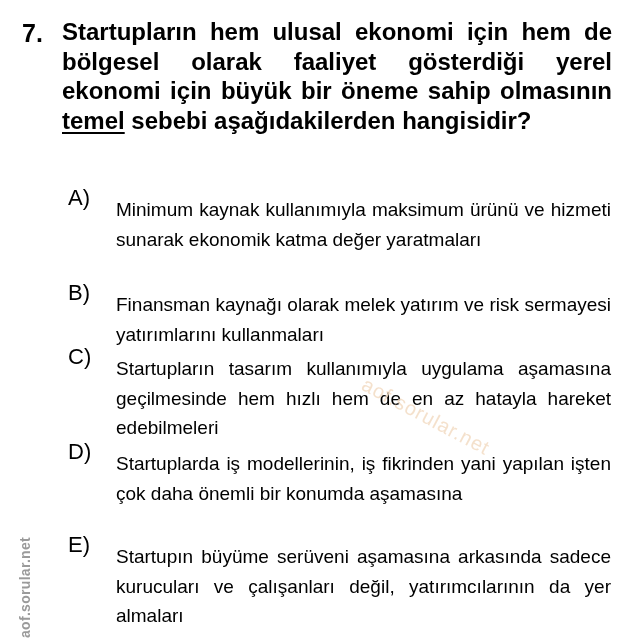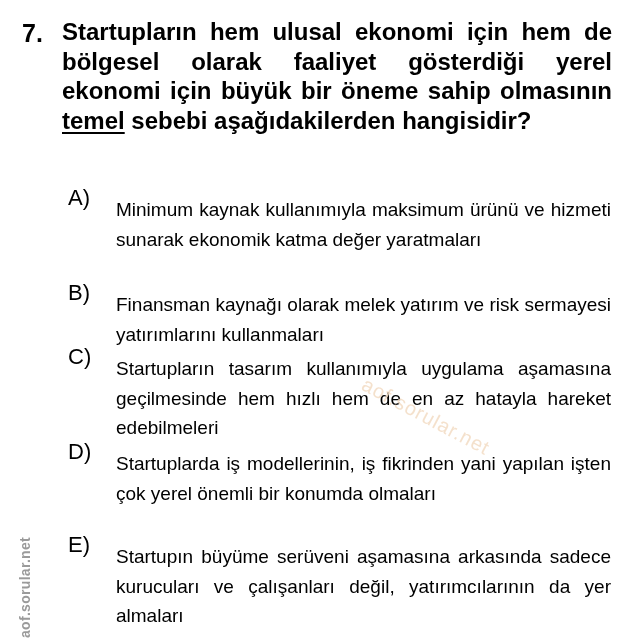--- a/index.html
+++ b/index.html
@@ -26,21 +26,21 @@
 <div class="opt" style="top:282px">
   <span class="lbl">B)</span>
   <span class="txt">Finansman kaynağı olarak  melek yatırım ve risk sermayesi yatırımlarını kullanmaları</span>
 </div>
 <div class="opt" style="top:346px">
   <span class="lbl">C)</span>
   <span class="txt">Startupların tasarım kullanımıyla uygulama aşamasına geçilmesinde hem hızlı hem de en az hatayla hareket edebilmeleri</span>
 </div>
 <div class="opt" style="top:441px">
   <span class="lbl">D)</span>
-  <span class="txt">Startuplarda iş modellerinin, iş fikrinden yani yapılan işten çok yerel önemli bir konumda olmaları</span>
+  <span class="txt">Startuplarda iş modellerinin, iş fikrinden yani yapılan işten çok daha önemli bir konumda aşamasına</span>
 </div>
 <div class="opt" style="top:534px">
   <span class="lbl">E)</span>
   <span class="txt">Startupın büyüme serüveni aşamasına arkasında sadece kurucuları ve çalışanları değil, yatırımcılarının da yer almaları</span>
 </div>
 
 <div class="wm-diag">aof.sorular.net</div>
 <div class="wm-side">aof.sorular.net</div>
 
 </body></html>

